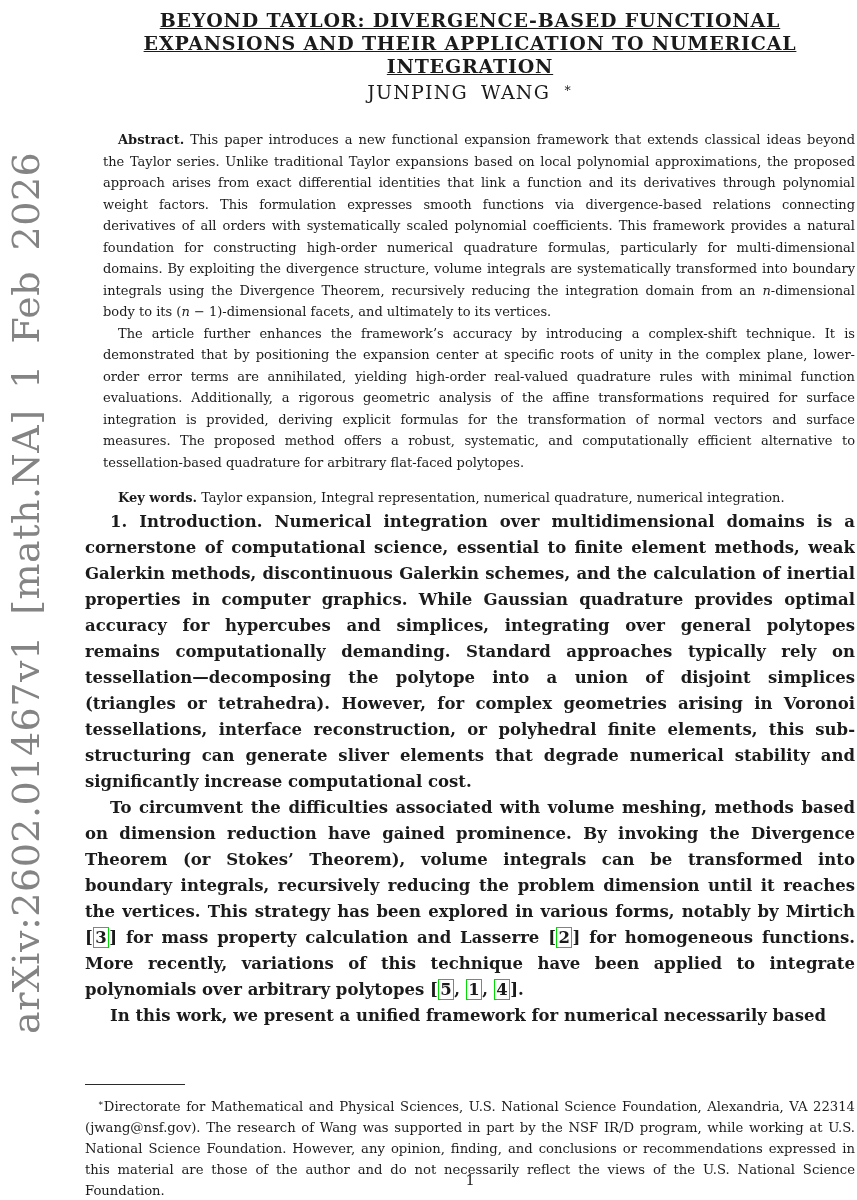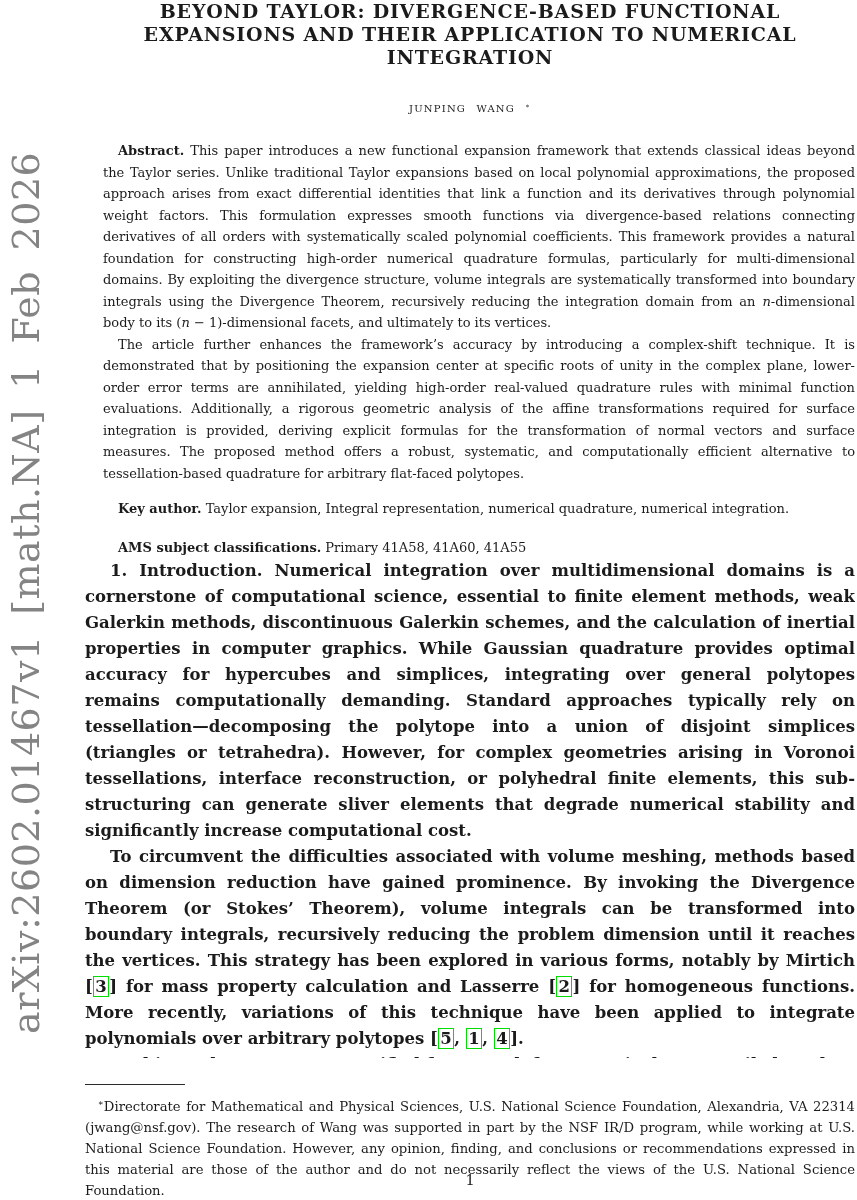--- a/index.html
+++ b/index.html
@@ -15,28 +15,29 @@
     position: absolute; left: 4px; top: 1034px;
     transform: rotate(-90deg); transform-origin: 0 0;
     font-size: 38px; letter-spacing: 0.5px; word-spacing: 8px;
     white-space: nowrap; color: #848484;
   }
   .content {
     position: absolute; left: 85px; top: 0;
     width: 770px; height: 1058px; overflow: hidden;
   }
   .title {
-    margin: 0; padding-top: 0;
+    margin: 0; padding-top: 9px;
     font-size: 19px; line-height: 23px; font-weight: bold;
     text-align: center; letter-spacing: 0.8px;
     white-space: pre-line;
+    text-decoration: underline;
   }
   .author {
-    margin-top: 33px; text-align: center;
-    font-size: 10px; letter-spacing: 1.2px; word-spacing: 6px;
+    margin-top: 3px; text-align: center;
+    font-size: 19px; letter-spacing: 1.2px; word-spacing: 6px;
   }
   .abstract {
     margin: 26px 0 12px 18px;
     font-size: 13px; line-height: 21.5px; text-align: justify;
   }
   .abstract p { margin: 0; text-indent: 15px; }
   .meta {
     margin: 14px 0 0 18px;
     font-size: 13px; line-height: 21.5px;
     text-align: justify; text-indent: 15px;
@@ -72,23 +73,22 @@
 EXPANSIONS AND THEIR APPLICATION TO NUMERICAL
 INTEGRATION</h1>
 
     <div class="author">JUNPING WANG <sup>∗</sup></div>
 
     <div class="abstract">
       <p><b>Abstract.</b> This paper introduces a new functional expansion framework that extends classical ideas beyond the Taylor series. Unlike traditional Taylor expansions based on local polynomial approximations, the proposed approach arises from exact differential identities that link a function and its derivatives through polynomial weight factors. This formulation expresses smooth functions via divergence-based relations connecting derivatives of all orders with systematically scaled polynomial coefficients. This framework provides a natural foundation for constructing high-order numerical quadrature formulas, particularly for multi-dimensional domains. By exploiting the divergence structure, volume integrals are systematically transformed into boundary integrals using the Divergence Theorem, recursively reducing the integration domain from an <i>n</i>-dimensional body to its (<i>n</i> − 1)-dimensional facets, and ultimately to its vertices.</p>
       <p>The article further enhances the framework’s accuracy by introducing a complex-shift technique. It is demonstrated that by positioning the expansion center at specific roots of unity in the complex plane, lower-order error terms are annihilated, yielding high-order real-valued quadrature rules with minimal function evaluations. Additionally, a rigorous geometric analysis of the affine transformations required for surface integration is provided, deriving explicit formulas for the transformation of normal vectors and surface measures. The proposed method offers a robust, systematic, and computationally efficient alternative to tessellation-based quadrature for arbitrary flat-faced polytopes.</p>
     </div>
 
-    <p class="meta kw"><b>Key author.</b> Taylor expansion, Integral representation, numerical quadrature, numerical integration.</p>
+    <p class="meta kw"><b>Key words.</b> Taylor expansion, Integral representation, numerical quadrature, numerical integration.</p>
 
-    <p class="meta ams"><b>AMS subject classifications.</b> Primary 41A58, 41A60, 41A55</p>
 
     <div class="body-text">
       <p><b>1. Introduction.</b> Numerical integration over multidimensional domains is a cornerstone of computational science, essential to finite element methods, weak Galerkin methods, discontinuous Galerkin schemes, and the calculation of inertial properties in computer graphics. While Gaussian quadrature provides optimal accuracy for hypercubes and simplices, integrating over general polytopes remains computationally demanding. Standard approaches typically rely on tessellation—decomposing the polytope into a union of disjoint simplices (triangles or tetrahedra). However, for complex geometries arising in Voronoi tessellations, interface reconstruction, or polyhedral finite elements, this sub-structuring can generate sliver elements that degrade numerical stability and significantly increase computational cost.</p>
       <p>To circumvent the difficulties associated with volume meshing, methods based on dimension reduction have gained prominence. By invoking the Divergence Theorem (or Stokes’ Theorem), volume integrals can be transformed into boundary integrals, recursively reducing the problem dimension until it reaches the vertices. This strategy has been explored in various forms, notably by Mirtich [<span class="cite" style="border-color: rgb(0, 221, 0);">3</span>] for mass property calculation and Lasserre [<span class="cite" style="border-color: rgb(0, 221, 0);">2</span>] for homogeneous functions. More recently, variations of this technique have been applied to integrate polynomials over arbitrary polytopes [<span class="cite" style="border-color: rgb(0, 221, 0);">5</span>, <span class="cite" style="border-color: rgb(0, 221, 0);">1</span>, <span class="cite" style="border-color: rgb(0, 221, 0);">4</span>].</p>
       <p>In this work, we present a unified framework for numerical necessarily based</p>
     </div>
 
   </div>
 
   <div class="footnote-block">

